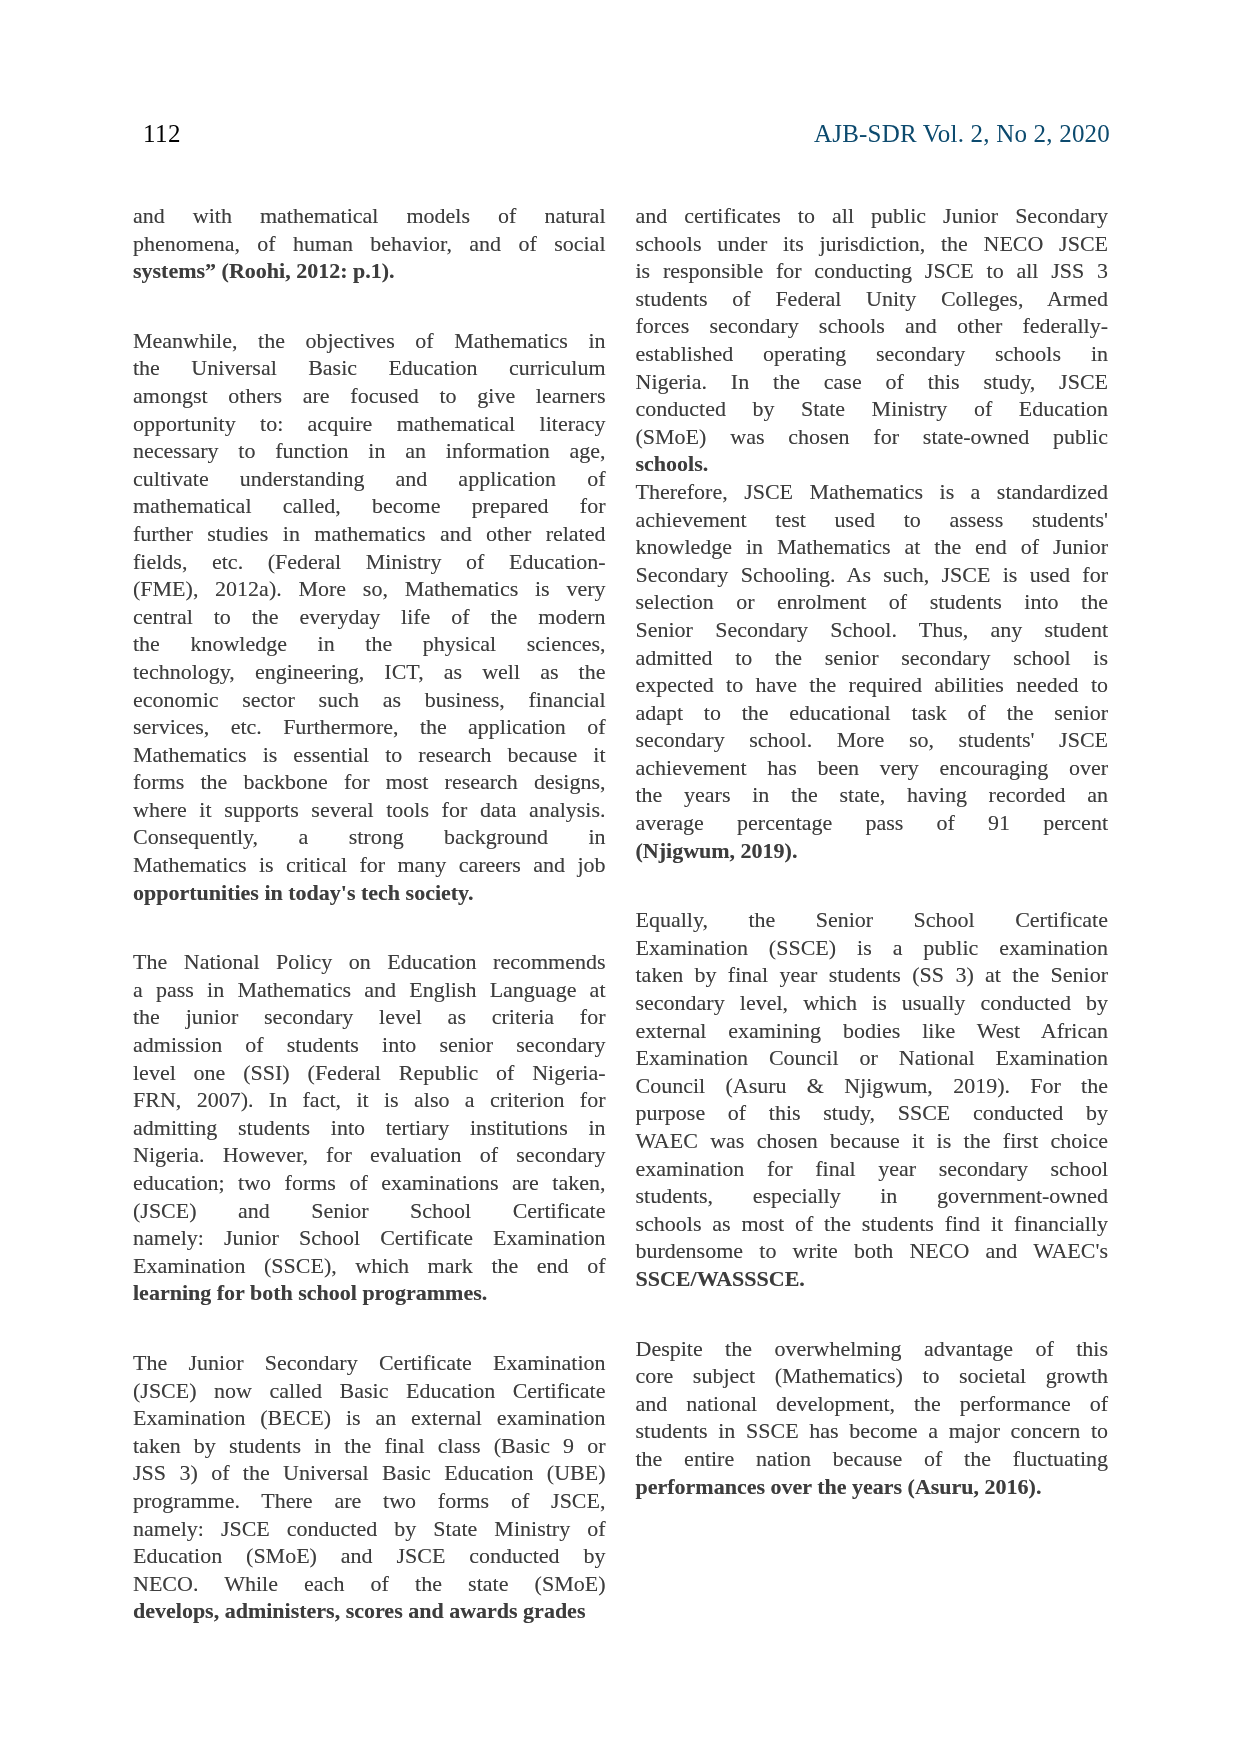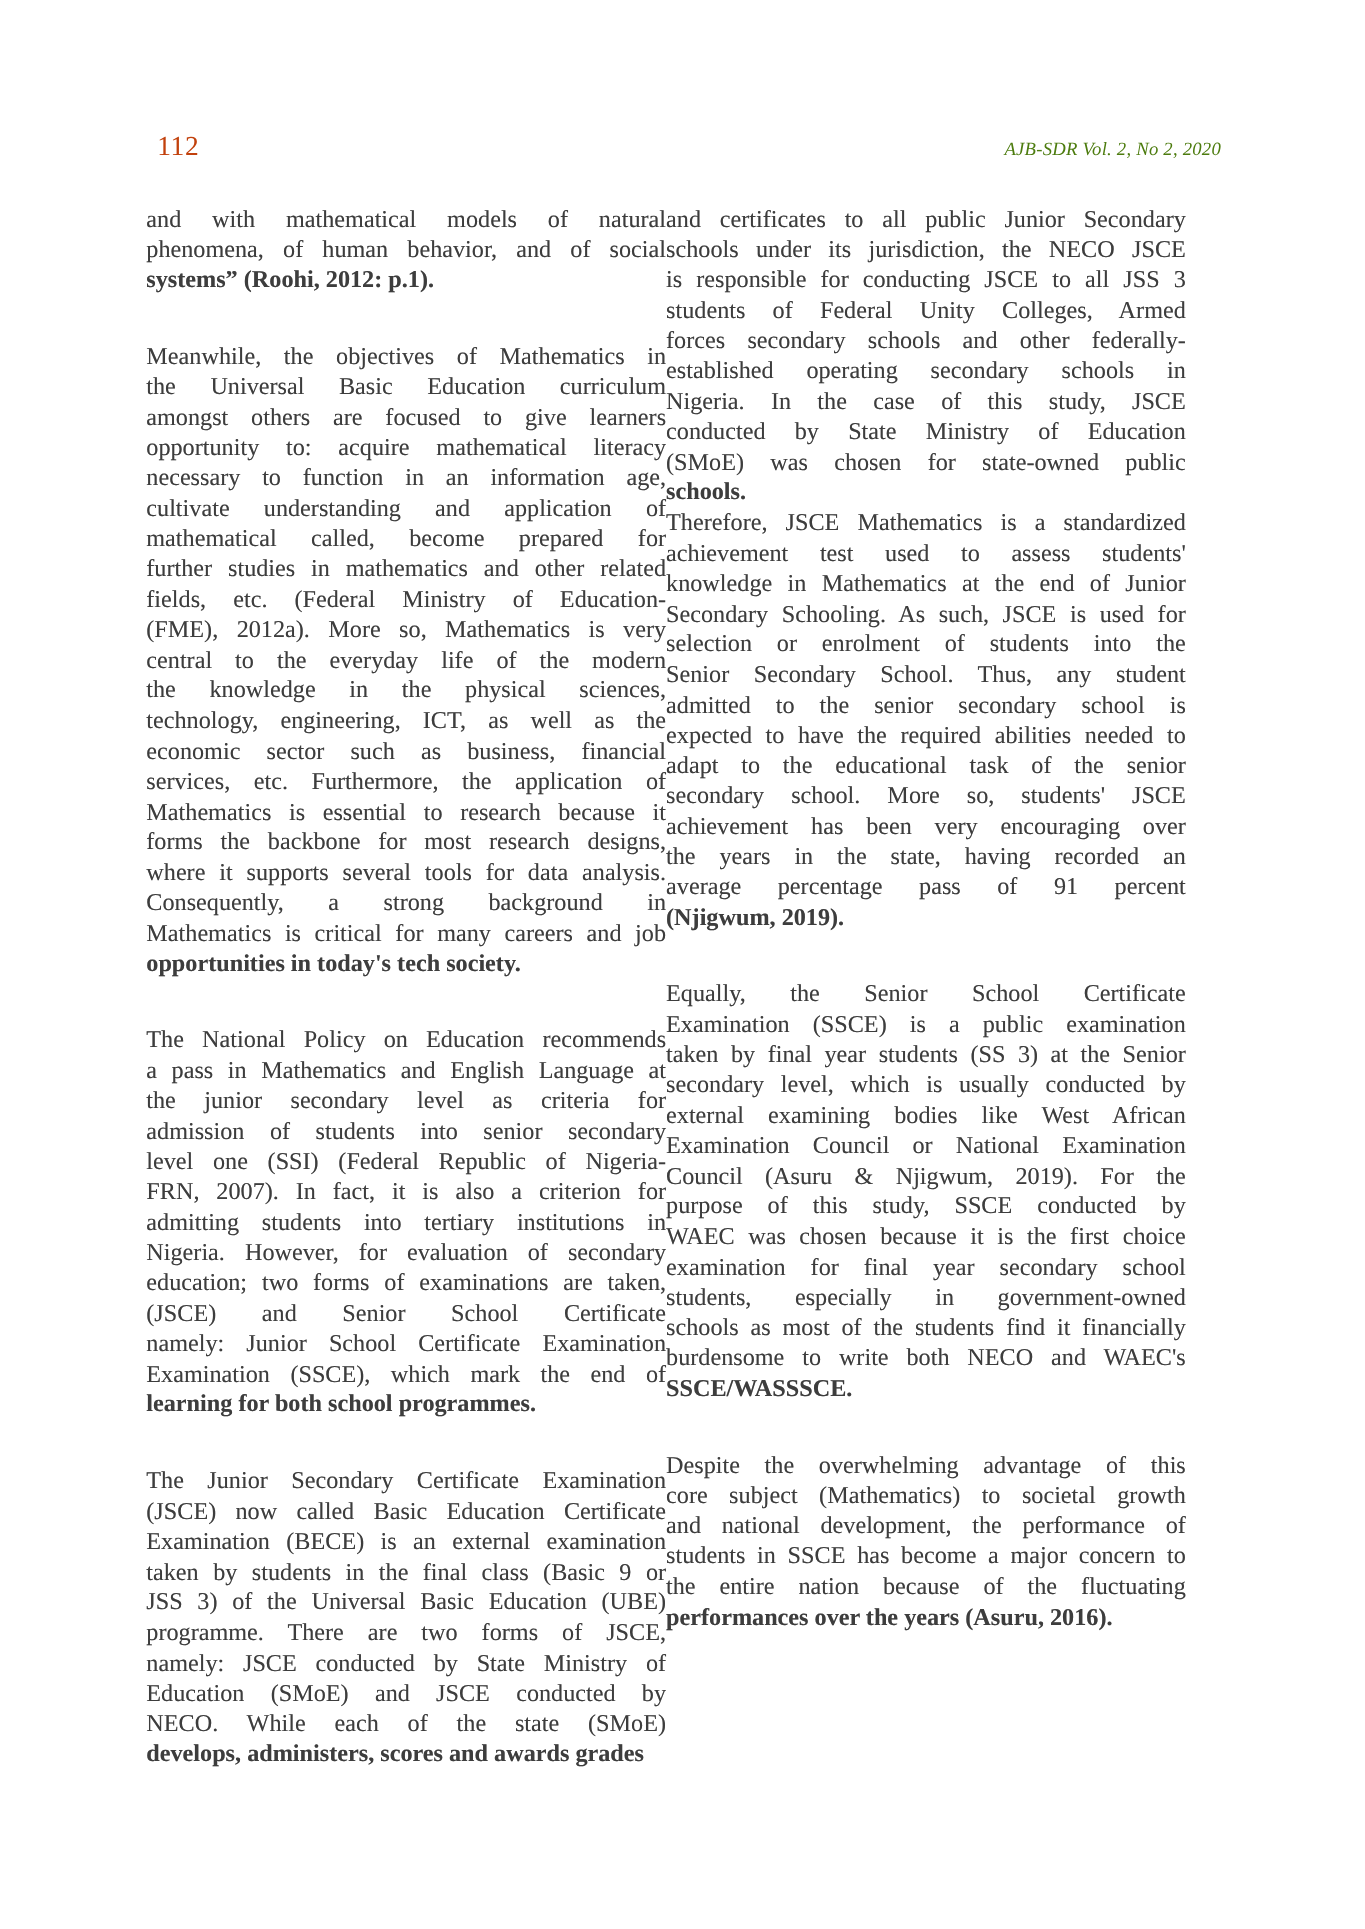--- a/index.html
+++ b/index.html
@@ -21,34 +21,34 @@
     left: 143px;
     top: 120px;
     width: 967px; 
     display: flex;
     justify-content: space-between;
     align-items: baseline;
   }
   .page-number {
     font-size: 25px;
     letter-spacing: 0.5px;
-    color: #c2410c;
+    color: #000000;
   }
   .journal-ref {
-    font-size: 17px;
+    font-size: 25px;
     letter-spacing: 0.2px;
-    color: #4d7c0f;
-    font-style: italic;
+    color: #0c4a6e;
   }
   .content {
     position: absolute;
     left: 133px;
-    top: 185px;
+    top: 202px;
     width: 975px;
     display: flex;
+    gap: 30px;
   }
   .column {
     width: 472.5px;
     flex: 0 0 472.5px;
   }
   .paragraph { margin: 0; }
   .paragraph.gap { margin-top: 42px; }
   .line {
     font-size: 22px;
     line-height: 27.6px;

